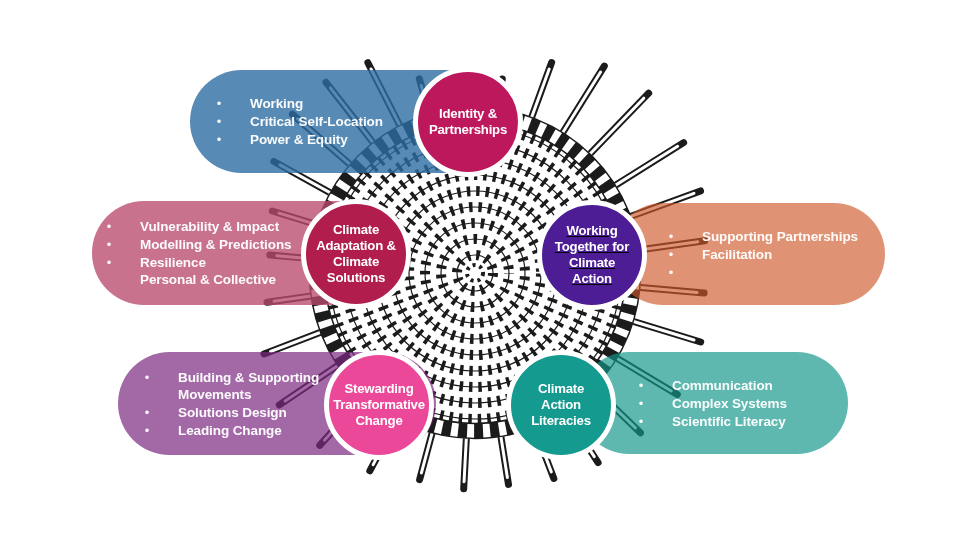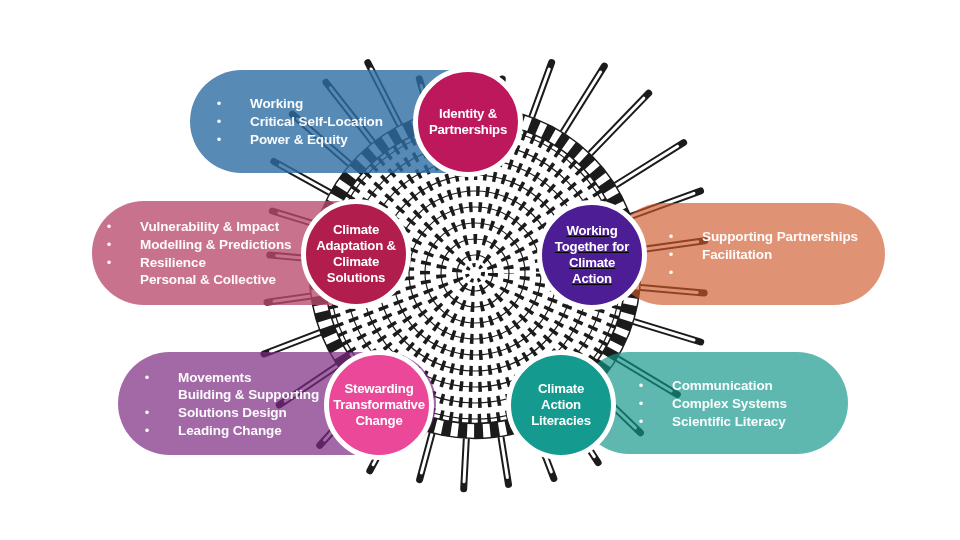--- a/index.html
+++ b/index.html
@@ -220,22 +220,22 @@
         <div>Climate</div>
         <div>Action</div>
       </div>
   </div>
 
   <div class="pill" id="pill-stewarding" style="background-color: rgba(124, 41, 130, 0.7);">
     <ul>
         <li>
           <span class="bullet">•</span>
           <div class="t">
+            <div>Building &amp; Supporting</div>
             <div>Movements</div>
-            <div>Building &amp; Supporting</div>
           </div>
         </li>
         <li>
           <span class="bullet">•</span>
           <div class="t">
             <div>Solutions Design</div>
           </div>
         </li>
         <li>
           <span class="bullet">•</span>

